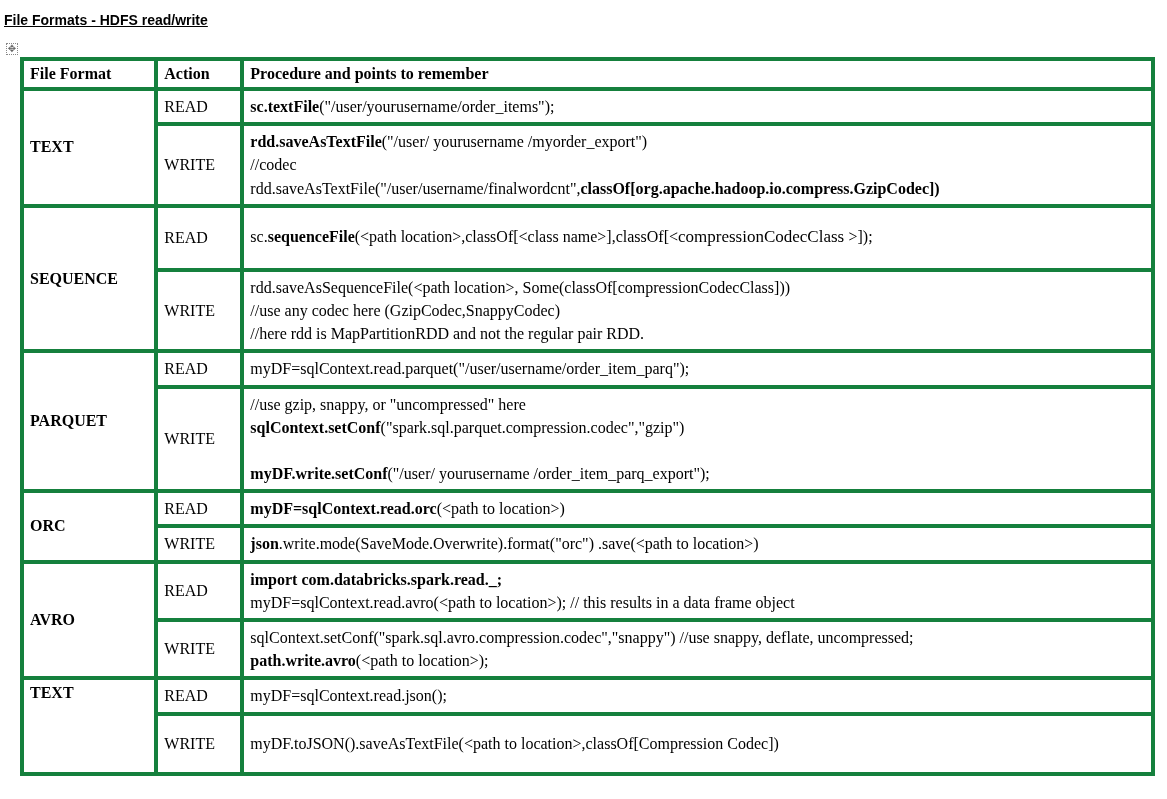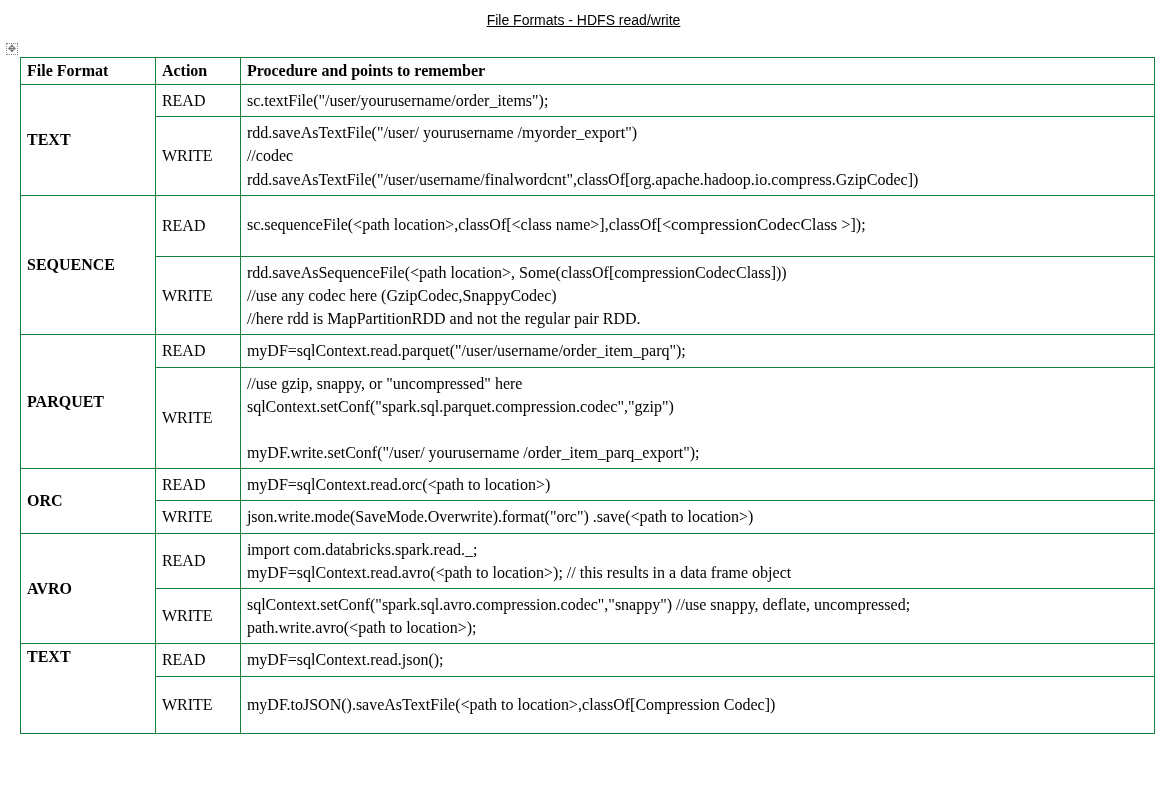--- a/index.html
+++ b/index.html
@@ -4,23 +4,23 @@
 <style>
   body {
     font-family: "Times New Roman", Times, serif;
     font-size: 16px;
     color: #000;
     margin: 0;
     padding: 8px 4px;
     background: #fff;
   }
   .title {
-    text-align: center;
+    text-align: left;
     font-family: Arial, Helvetica, sans-serif;
-    font-weight: normal;
+    font-weight: bold;
     font-size: 14px;
     text-decoration: underline;
     margin: 4px 0 10px 0;
   }
   .handle {
     font-family: Arial, sans-serif;
     font-size: 10px;
     line-height: 10px;
     border: 1px dotted #888;
     width: 10px;
@@ -31,40 +31,40 @@
     color: #666;
     margin: 0 0 2px 2px;
     cursor: default;
   }
   table {
     border-collapse: collapse;
     width: calc(100% - 24px);
     margin-left: 16px;
   }
   th, td {
-    border: 1px solid #15803d;
+    border: 4px solid #15803d;
     padding: 4px 6px;
     text-align: left;
     vertical-align: middle;
     font-size: 16px;
   }
   th {
     font-weight: bold;
   }
   td.fmt {
     font-weight: bold;
     vertical-align: middle;
   }
   td.action {
     vertical-align: middle;
   }
   td.proc {
     line-height: 1.45;
   }
-  .b { font-weight: normal; }
+  .b { font-weight: bold; }
   .small { font-size: 17px; }
 </style>
 </head>
 <body>
 
 
 
 <div class="title">File Formats  - HDFS read/write</div>
 
 <span class="handle">✥</span>

